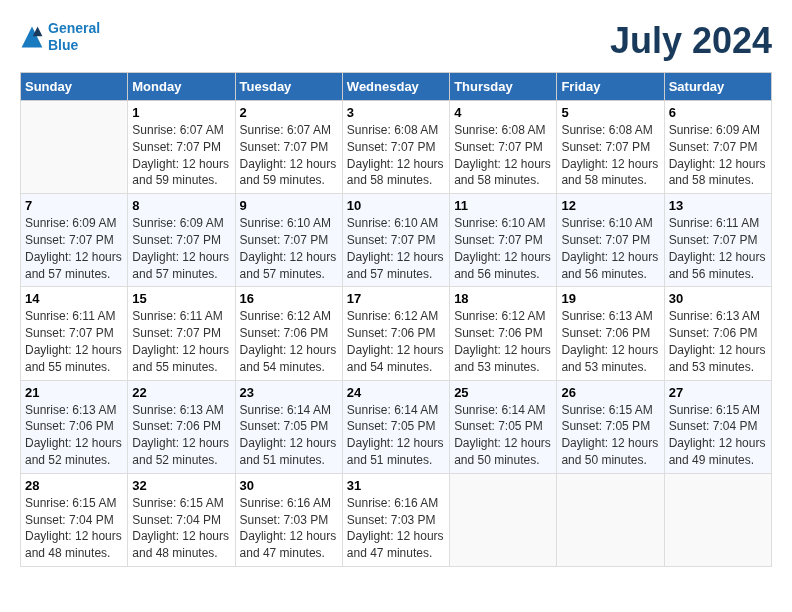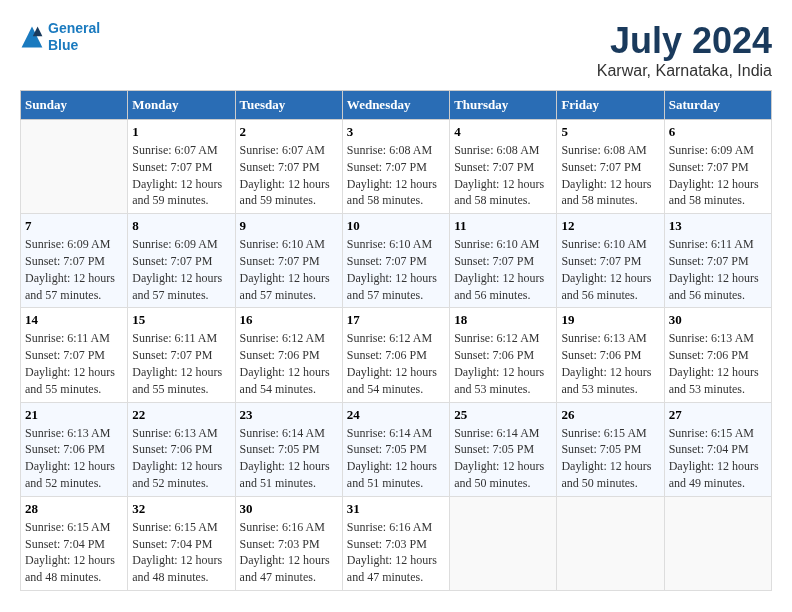--- a/index.html
+++ b/index.html
@@ -44,21 +44,20 @@
       text-align: right;
     }
     .location {
       font-size: 16px;
       color: #333;
     }
     table {
       width: 100%;
       border-collapse: collapse;
       font-size: 11px;
-      font-family: Liberation Serif, serif;
     }
     thead tr {
       background-color: #2a6db5;
       color: white;
     }
     thead th {
       padding: 6px 4px;
       text-align: left;
       font-size: 13px;
       font-weight: bold;
@@ -101,21 +100,20 @@
       <polygon points="15,2 28,28 2,28" fill="#1a7abf"></polygon>
       <polygon points="22,2 28,14 16,14" fill="#1a3a5c"></polygon>
     </svg>
     <div class="logo-text">
       <div><span>General</span></div>
       <div style="color:#1a7abf">Blue</div>
     </div>
   </div>
   <div class="title-section">
     <div class="month-year">July 2024</div>
-    <div class="location">Karwar, Karnataka, India</div>
   </div>
 </div>
 
 <table>
   <thead>
     <tr>
     <th>Sunday</th>
         <th>Monday</th>
         <th>Tuesday</th>
         <th>Wednesday</th>

